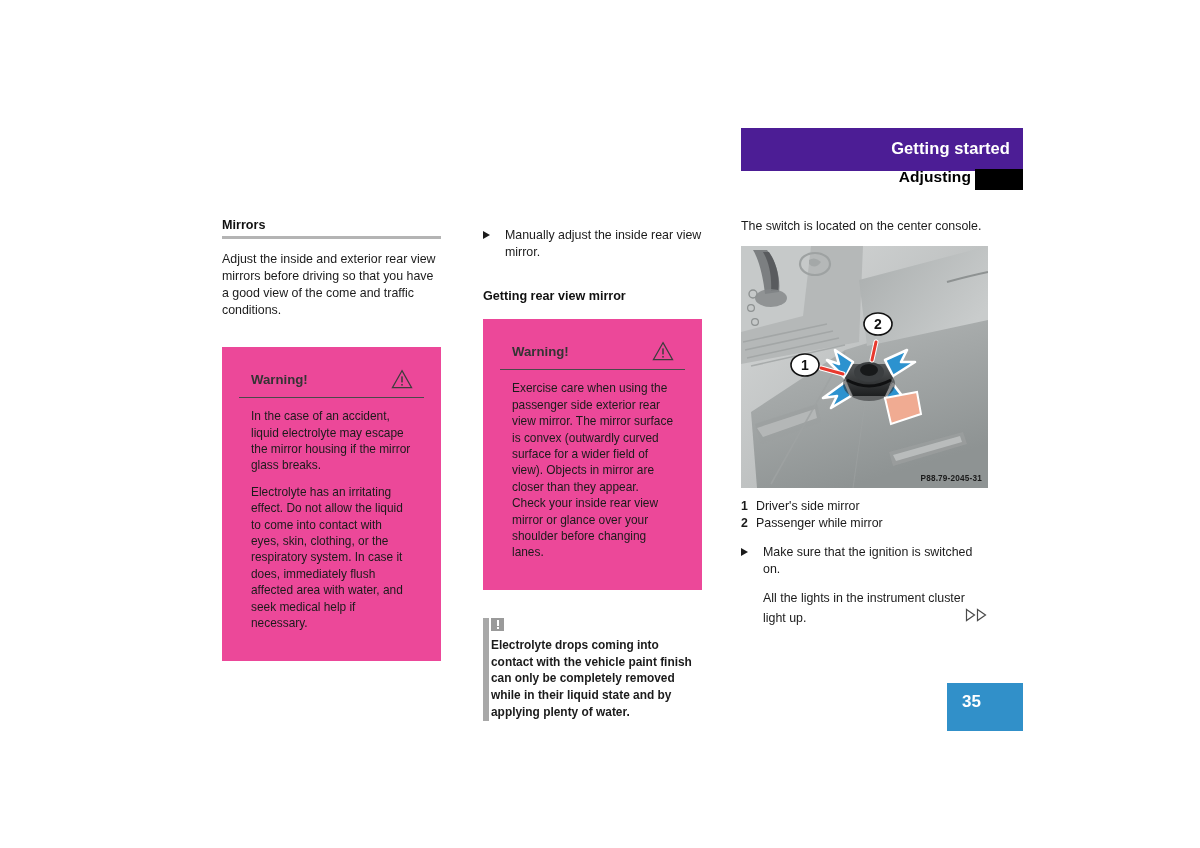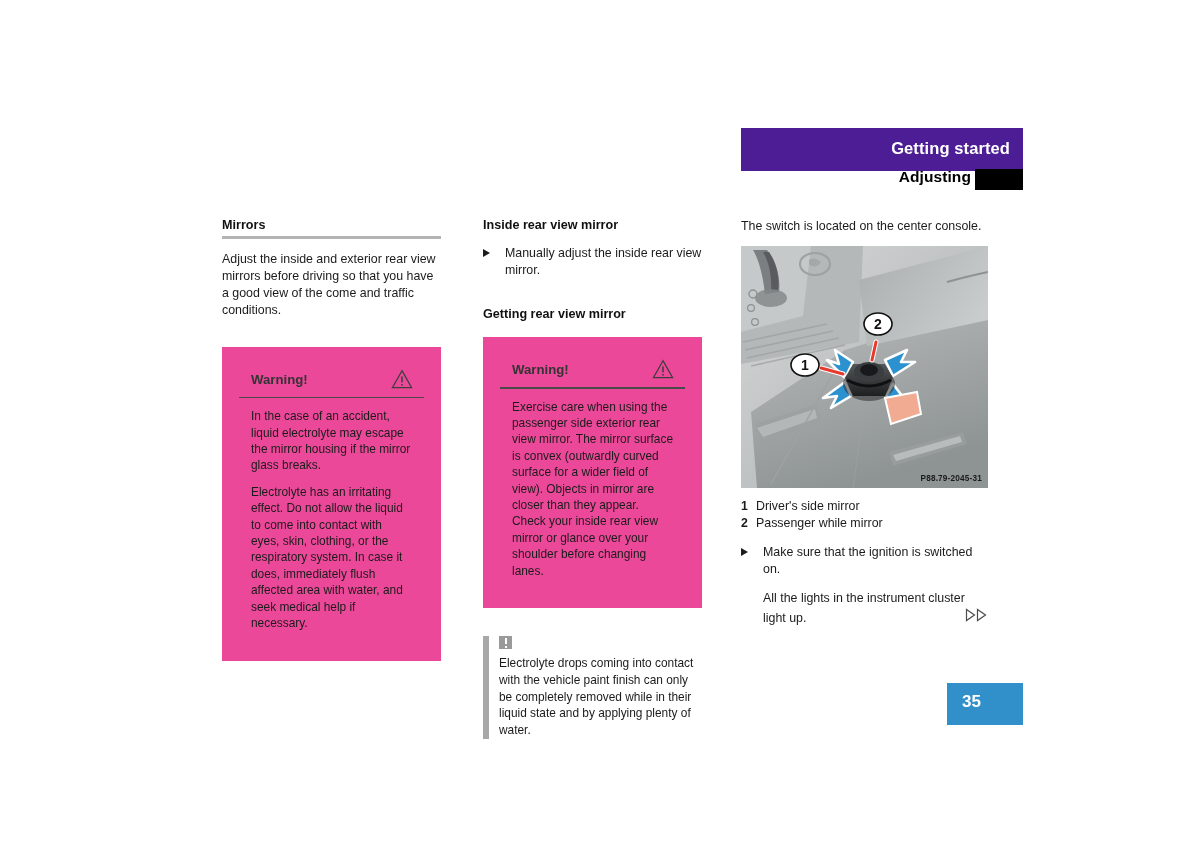--- a/index.html
+++ b/index.html
@@ -161,22 +161,23 @@
     margin: 0 0 10px 0;
     font-size: 11.9px;
     line-height: 16.4px;
     color: #1b1b1b;
   }
   .warnbox-body p:last-child { margin-bottom: 0; }
 
   
   .noticebox {
     position: relative;
-    padding-left: 16px;
+    padding-left: 8px;
     min-height: 96px;
+    font-weight: bold;
   }
   .notice-bar {
     position: absolute;
     left: 0;
     top: 0;
     bottom: 0;
     width: 6px;
     background: #a8a8a8;
   }
   .notice-icon {
@@ -261,21 +262,21 @@
     width: 24px;
     height: 14px;
   }
 
   
   .pagenum {
     position: absolute;
     left: 947px;
     top: 683px;
     width: 76px;
-    height: 42px;
+    height: 48px;
     background: #3190c9;
   }
   .pagenum span {
     position: absolute;
     left: 15px;
     top: 9px;
     color: #ffffff;
     font-size: 17px;
     font-weight: bold;
   }
@@ -319,21 +320,20 @@
       <div class="warnbox-body">
         <p>In the case of an accident, liquid electrolyte may escape the mirror housing if the mirror glass breaks.</p>
         <p>Electrolyte has an irritating effect. Do not allow the liquid to come into contact with eyes, skin, clothing, or the respiratory system. In case it does, immediately flush affected area with water, and seek medical help if necessary.</p>
       </div>
     </div>
 
   </div>
 
   <div class="col col-2">
 
-    <h2 class="section-head">Inside rear view mirror</h2>
 
     <div style="height:9px"></div>
 
     <div class="bullet-item">
       <span class="bullet-tri"></span>
       <span>Manually adjust the inside rear view mirror.</span>
     </div>
 
     <div style="height:18px"></div>
 

